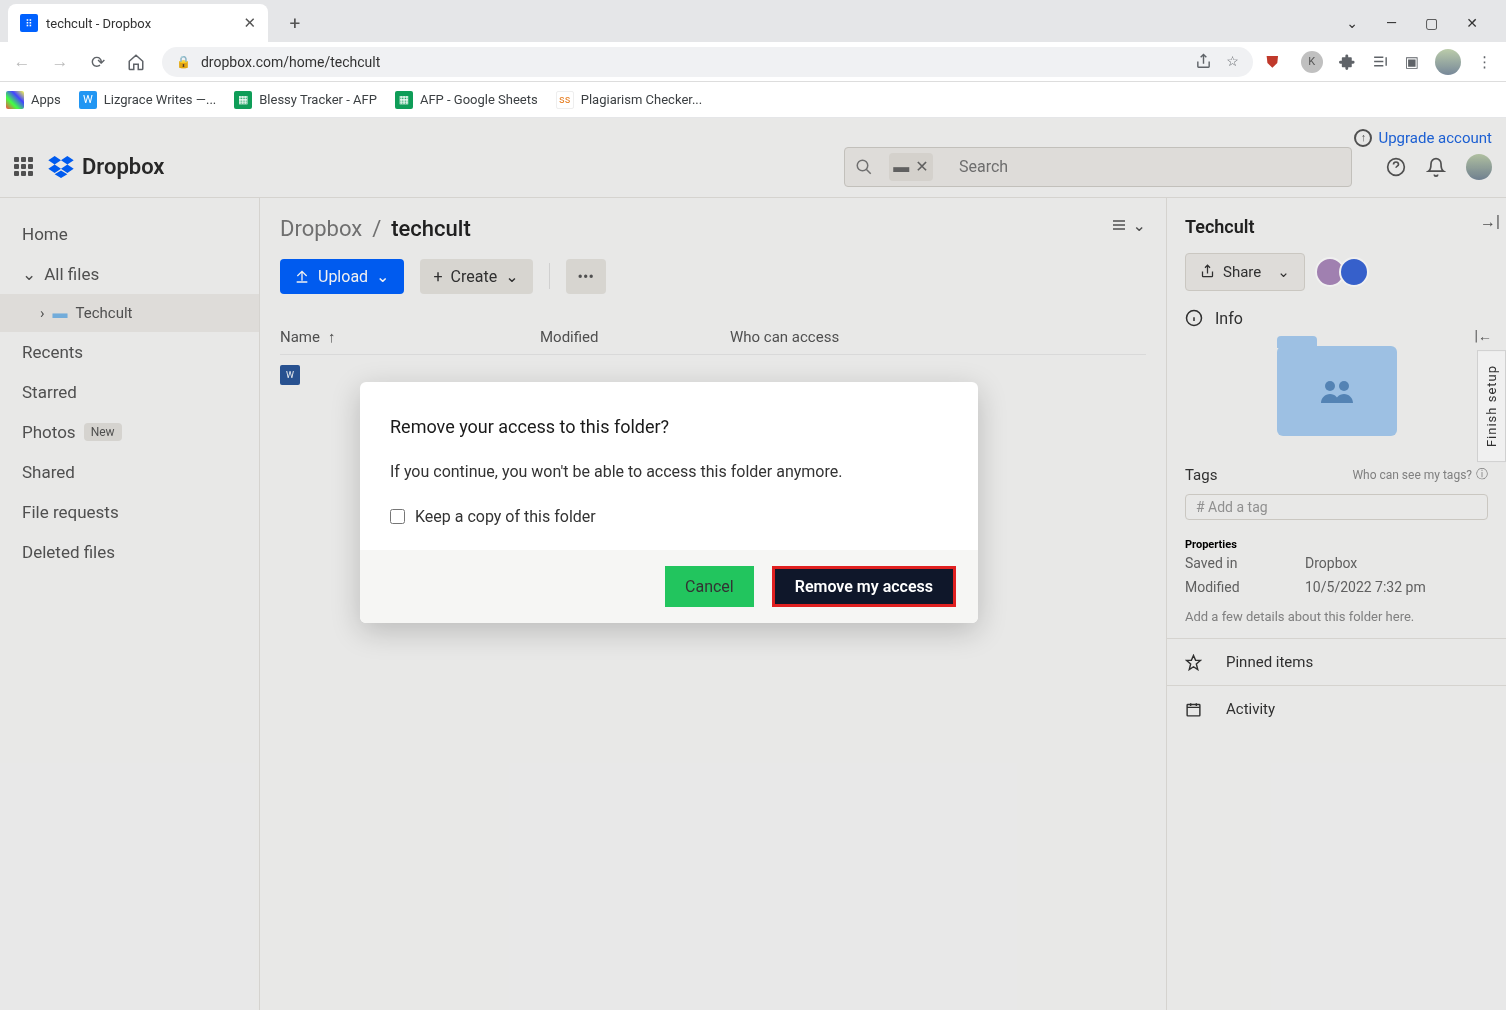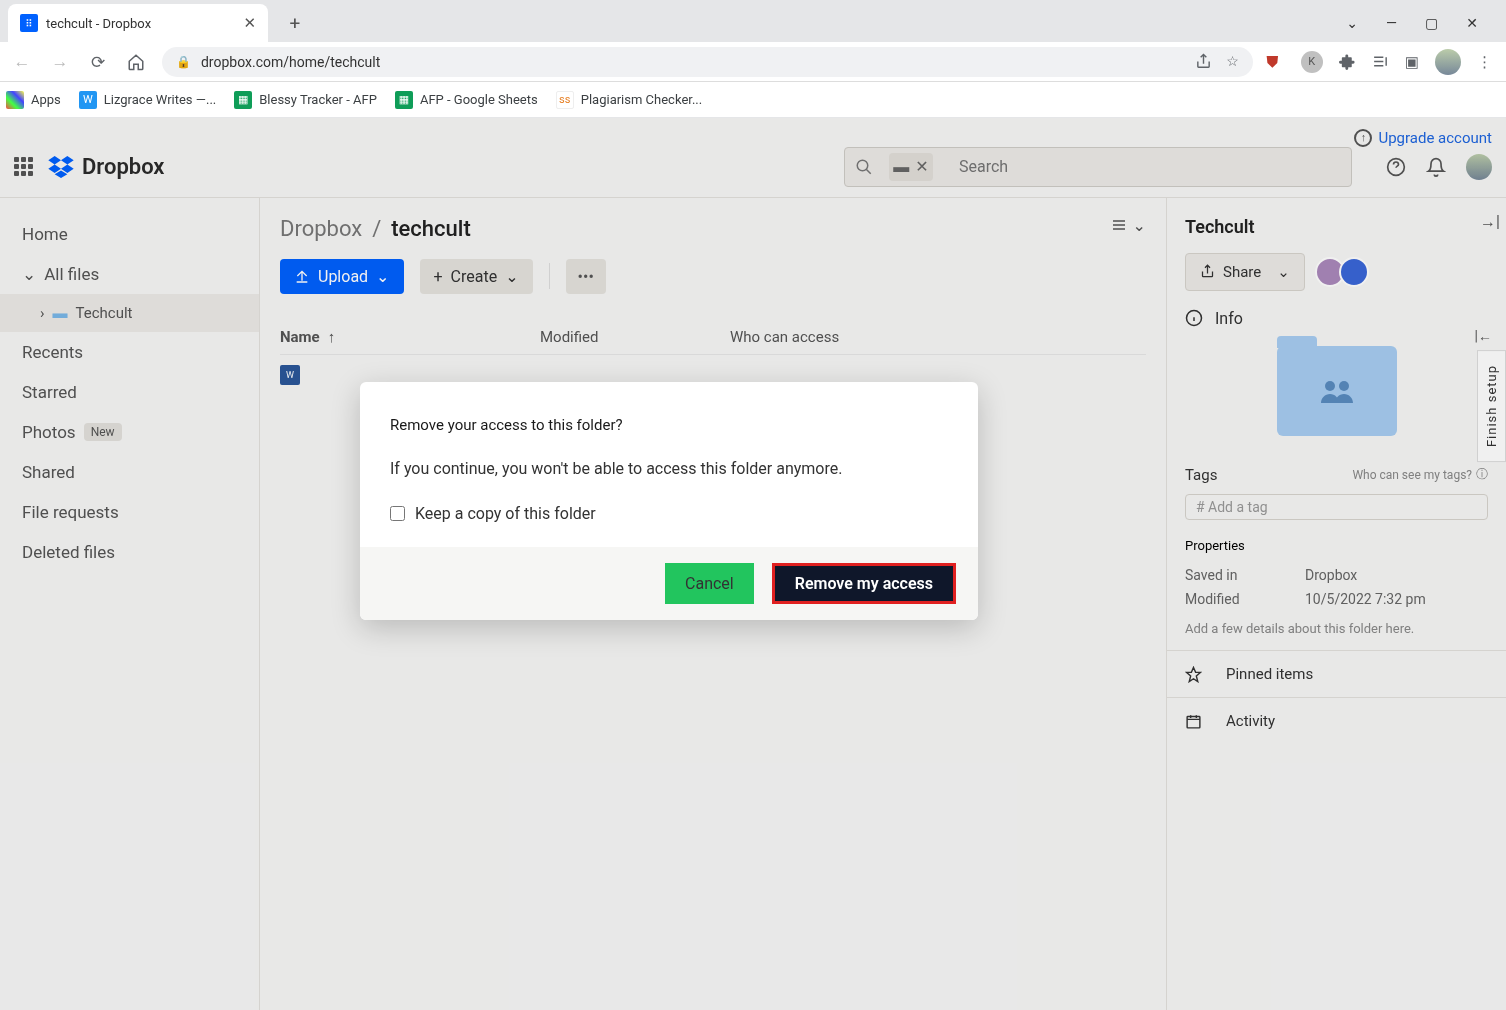--- a/index.html
+++ b/index.html
@@ -62,21 +62,21 @@
 .breadcrumb { font-size: 22px; color: #777; margin-bottom: 18px; display:flex;align-items:center;gap:10px;}
 .breadcrumb .cur { color: #222; font-weight: 500;}
 .view-toggle { position:absolute; right: 20px; top: 18px; font-size:16px; color:#555; display:flex;align-items:center;gap:6px;}
 .actions { display: flex; gap: 16px; align-items:center; margin-bottom: 26px;}
 .btn { display:flex;align-items:center;gap:8px;padding:8px 14px;border-radius:4px;font-size:16px;cursor:pointer;}
 .btn-primary { background:#0061fe;color:#fff;}
 .btn-secondary { background:#e5e3de;color:#333;}
 .btn-icon { background:#e5e3de;color:#555;padding:8px 12px;}
 .divider-v { width:1px;height:26px;background:#ddd;}
 .columns { display:flex;gap:40px;font-size:15px;color:#555;padding:8px 0;border-bottom:1px solid #e7e7e7;}
-.col-name{width:220px;display:flex;gap:8px;align-items:flex-start;font-weight:bold;}
+.col-name{width:220px;display:flex;gap:8px;align-items:flex-start;}
 .col-mod{width:150px;}
 .col-acc{flex:1;}
 .file-row { display:flex;padding:10px 0;align-items:center;gap:14px;}
 .file-icon{width:20px;height:20px;background:#2b579a;border-radius:2px;display:flex;align-items:center;justify-content:center;color:#fff;font-size:9px;}
 
 
 .panel { width: 340px; border-left:1px solid #e3e1dc; padding:18px 18px; position:relative;}
 .panel-title { font-size:18px;font-weight:600;color:#222;margin-bottom:16px;}
 .collapse-btn{position:absolute;right:6px;top:14px;font-size:16px;color:#555;}
 .share-row { display:flex;align-items:center;gap:10px;margin-bottom:18px;}
@@ -85,32 +85,32 @@
 .av{width:30px;height:30px;border-radius:50%;border:2px solid #fff;margin-left:-6px;}
 .av:first-child{margin-left:0;background:#a8b;}
 .av:nth-child(2){background:#3a67d8;}
 .info-row{display:flex;align-items:center;gap:12px;font-size:16px;color:#333;margin-bottom:14px;}
 .folder-img{width:120px;height:90px;background:#a7cdf2;border-radius:6px;margin:18px auto 30px;position:relative;}
 .folder-img::before{content:'';position:absolute;top:-10px;left:0;width:40px;height:12px;background:#a7cdf2;border-radius:4px 4px 0 0;}
 .folder-people{position:absolute;top:50%;left:50%;transform:translate(-50%,-50%);font-size:24px;color:#5a8cc0;}
 .tags-hdr{display:flex;align-items:center;justify-content:space-between;font-size:15px;color:#333;margin-bottom:10px;}
 .tags-sub{font-size:12px;color:#888;display:flex;align-items:center;gap:4px;}
 .tag-input{border:1px solid #d7d4ce;border-radius:4px;padding:4px 10px;font-size:14px;color:#999;margin-bottom:18px;}
-.props-title{font-size:13px;font-weight:400;margin-bottom:10px;}
+.props-title{font-size:11px;font-weight:700;margin-bottom:0;}
 .prop-row{display:flex;font-size:14px;color:#666;padding:4px 0;}
 .prop-key{width:120px;}
 .details-note{font-size:13px;color:#888;margin-top:10px;}
 .panel-section{border-top:1px solid #e3e1dc;padding:14px 0;display:flex;align-items:flex-end;gap:24px;font-size:15px;color:#333;margin:0 -18px;padding-left:18px;}
 
 
 .side-tab{position:absolute;right:0;top:350px;writing-mode:vertical-rl;transform:rotate(180deg);background:#fff;border:1px solid #ddd;padding:14px 6px;font-size:13px;color:#333;letter-spacing:1px;}
 .side-tab-arrow{position:absolute;right:14px;top:328px;font-size:14px;color:#555;}
 .modal{position:absolute;top:382px;left:360px;width:618px;background:#fff;border-radius:6px;box-shadow:0 8px 30px rgba(0,0,0,0.2);}
 .modal-body{padding:34px 30px 24px;}
-.modal-title{font-size:15px;color:#1a1a1a;margin-bottom:24px;}
+.modal-title{font-size:18px;color:#1a1a1a;margin-bottom:24px;}
 .modal-text{font-size:16px;color:#333;margin-bottom:24px;line-height:1.4;}
 .modal-check{display:flex;align-items:center;gap:10px;font-size:16px;color:#333;}
 .modal-check input{width:15px;height:15px;}
 .modal-footer{background:#f6f6f4;padding:16px 22px;display:flex;justify-content:flex-end;gap:18px;border-radius:0 0 6px 6px;}
 .btn-cancel{background:#22c55e;border:none;padding:10px 20px;font-size:16px;color:#333;border-radius:0;cursor:pointer;}
 .btn-remove{background:#0f172a;border:3px solid #e02020;padding:8px 20px;font-size:16px;font-weight:600;color:#fff;cursor:pointer;}
 
 svg { display:block; }
 </style>
 </head>

